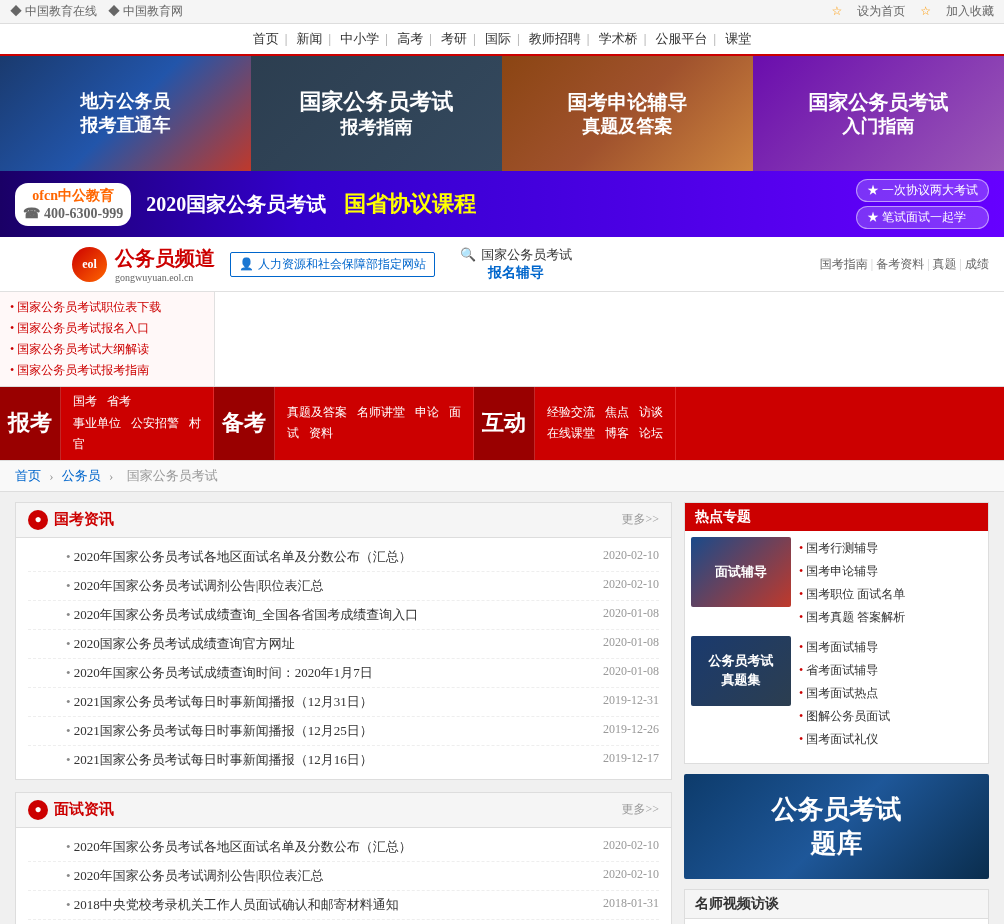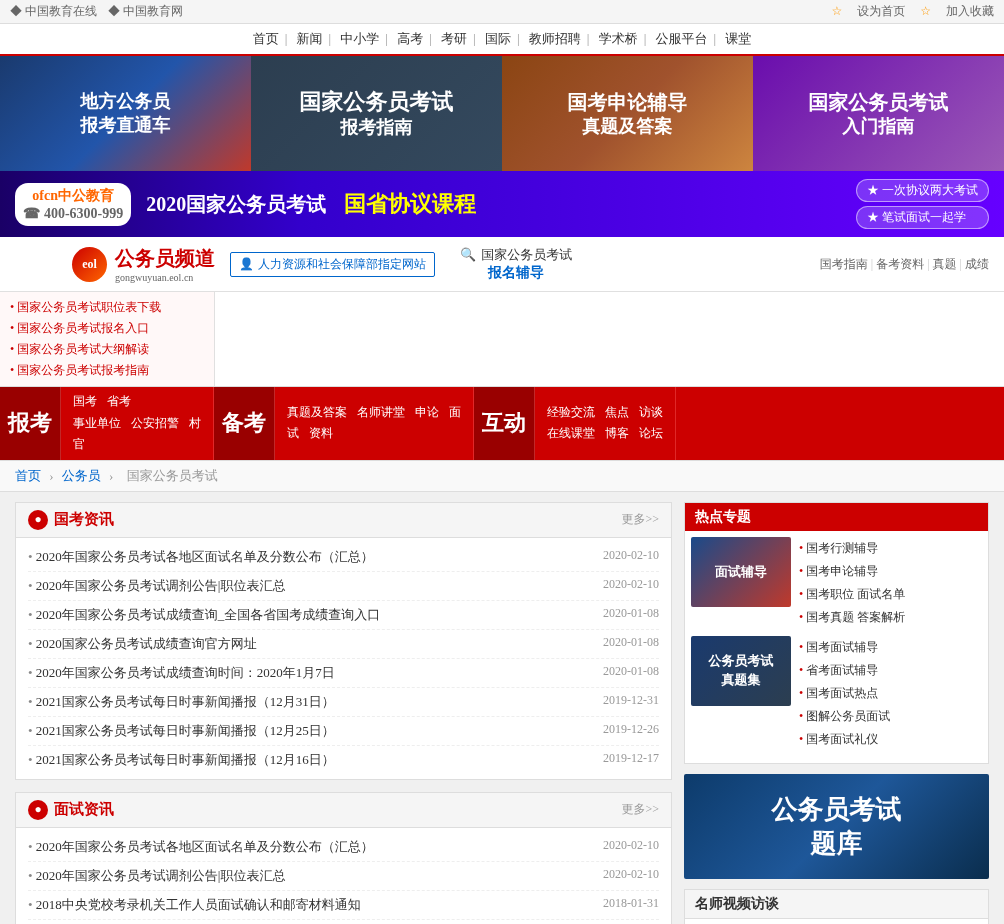--- a/index.html
+++ b/index.html
@@ -188,21 +188,21 @@
     .more-a { color: #999; font-size: 12px; }
     .section-box-body { padding: 5px 12px; }
     .news-li {
       display: flex;
       justify-content: space-between;
       padding: 5px 0;
       border-bottom: 1px dashed #eee;
       font-size: 13px;
     }
     .news-li:last-child { border-bottom: none; }
-    .news-li a { color: #333; flex: 1; }
+    .news-li a { color: #333; flex: 1; margin-left: 38px; }
     .news-li a::before { content: "•  "; color: #888; }
     .news-li .dt { color: #999; font-size: 12px; min-width: 82px; text-align: right; }
 
     
     .right-hot {
       background: #fff;
       border: 1px solid #ddd;
       margin-bottom: 10px;
     }
     .right-hot-header {

